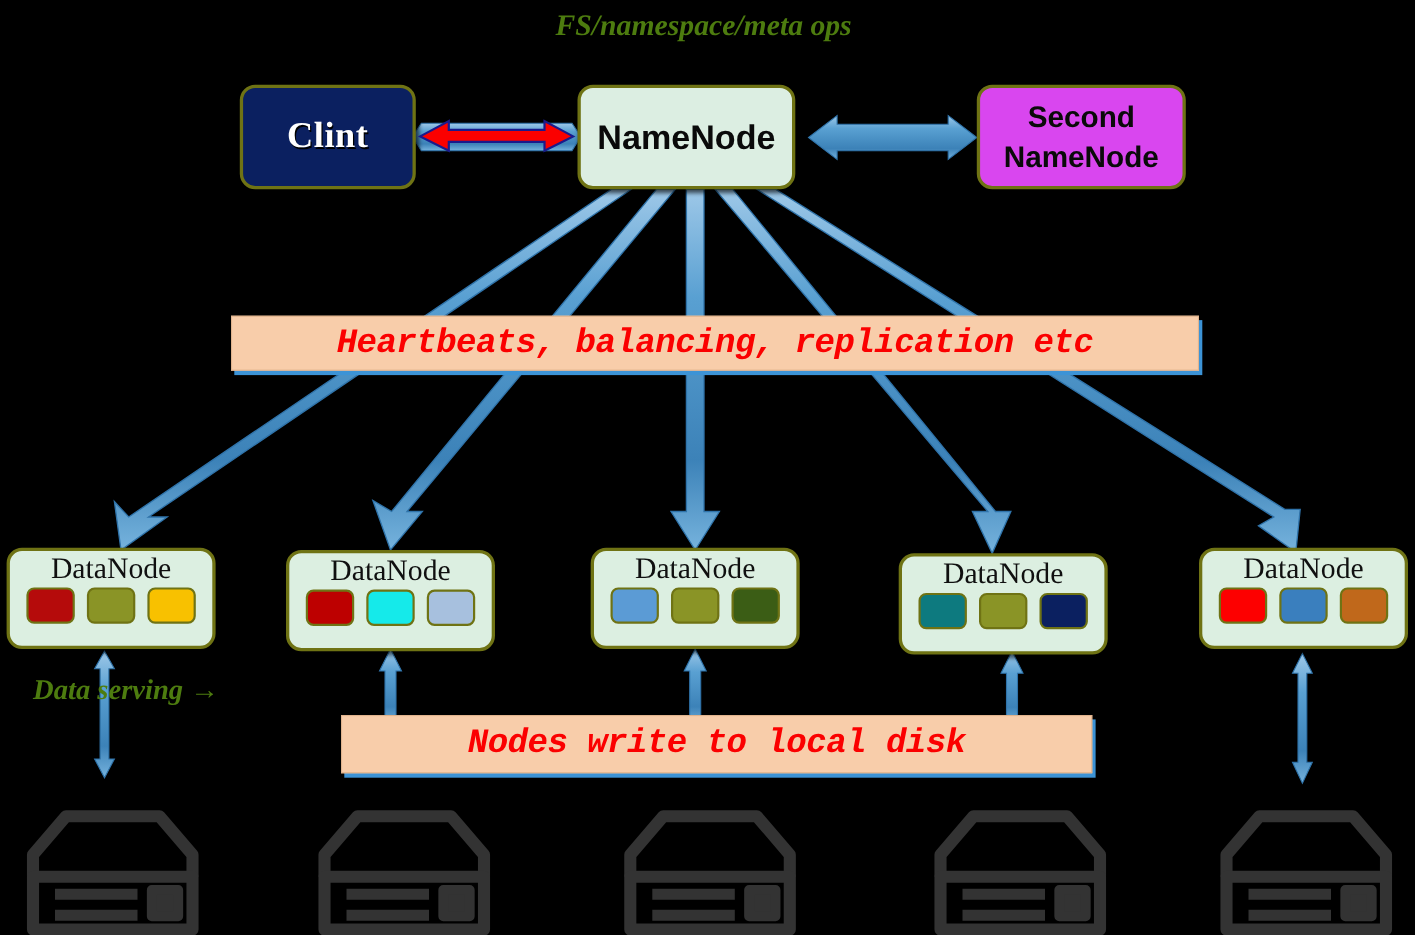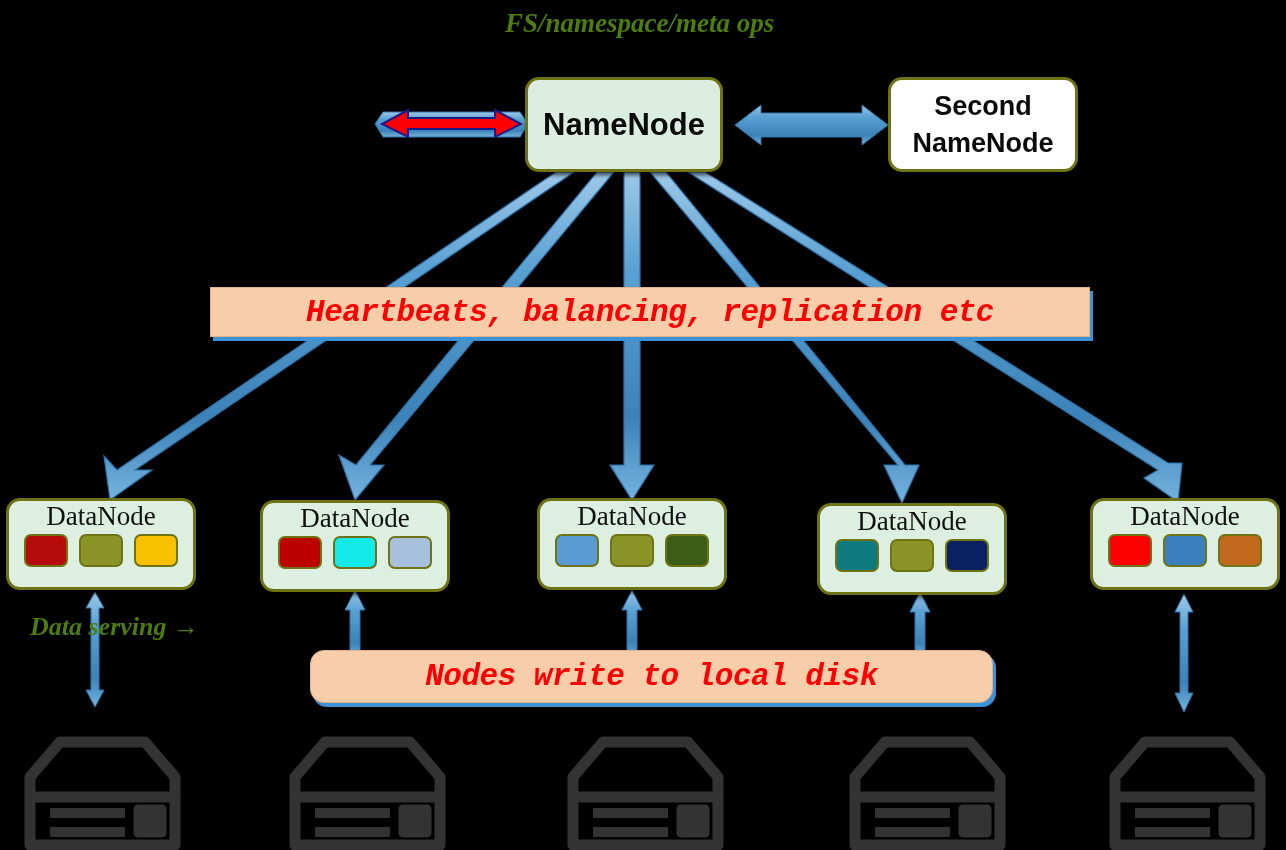--- a/index.html
+++ b/index.html
@@ -28,21 +28,21 @@
     text-shadow:1px 1px 0 #000;
     letter-spacing:.5px;
   }
   .namenode-box{background:#dceee2;}
   .namenode-box .lbl{
     color:#0a0a0a;
     font-family:"Liberation Sans", sans-serif;
     font-weight:bold;
     font-size:31px;
   }
-  .second-box{background:#ffffff;gap:8px;}
+  .second-box{background:#d946ef;gap:8px;}
   .second-box .lbl{
     color:#0a0a0a;
     font-family:"Liberation Sans", sans-serif;
     font-weight:bold;
     font-size:27px;
     line-height:1.05;
     text-align:center;
   }
 
   .datanode-box{
@@ -156,20 +156,23 @@
       <polygon fill="url(#ribbonG)" points="632,590 642,610 637,610 637,660 627,660 627,610 622,610"></polygon>
 
       <polygon fill="url(#ribbonG)" points="920,592 930,612 925,612 925,660 915,660 915,612 910,612"></polygon>
 
       <polygon fill="url(#ribbonG)" points="1184,594 1193,612 1188,612 1188,693 1193,693 1184,712 1175,693 1180,693 1180,612 1175,612"></polygon>
     </g>
   </svg>
 
   <div class="redlabel" style="left:505px;top:8px;font-size:27px;">FS/namespace/meta ops</div>
 
+  <div class="node-box client-box" style="left:218px;top:77px;width:160px;height:95px;">
+    <span class="lbl">Clint</span>
+  </div>
 
   <div class="node-box namenode-box" style="left:525px;top:77px;width:198px;height:95px;">
     <span class="lbl">NameNode</span>
   </div>
 
   <div class="node-box second-box" style="left:888px;top:77px;width:190px;height:95px;">
     <span class="lbl">Second</span>
     <span class="lbl">NameNode</span>
   </div>
 
@@ -218,21 +221,21 @@
     <span class="dn-label">DataNode</span>
     <div class="blocks">
       <div class="blk" style="background:#fd0000;"></div>
       <div class="blk" style="background:#3a7fbe;"></div>
       <div class="blk" style="background:#c0681b;"></div>
     </div>
   </div>
 
   <div class="redlabel" style="left:30px;top:612px;font-size:26px;">Data serving →</div>
 
-  <div class="banner" style="left:310px;top:650px;width:683px;height:53px;border-radius:14px;">
+  <div class="banner" style="left:310px;top:650px;width:683px;height:53px;">
     <span class="btxt">Nodes write to local disk</span>
   </div>
 
   <svg class="layer over" viewBox="0 0 1286 850">
     <g transform="translate(25,737)" fill="none" stroke="#333333" stroke-width="11" stroke-linejoin="round">
       <path d="M5,60 L5,40 L35,5 L120,5 L150,40 L150,60"></path>
       <rect x="5" y="60" width="145" height="48"></rect>
       <line x1="25" y1="76" x2="100" y2="76" stroke-width="10"></line>
       <line x1="25" y1="95" x2="100" y2="95" stroke-width="10"></line>
       <rect x="113" y="72" width="24" height="24" stroke-width="9" fill="#333333"></rect>

